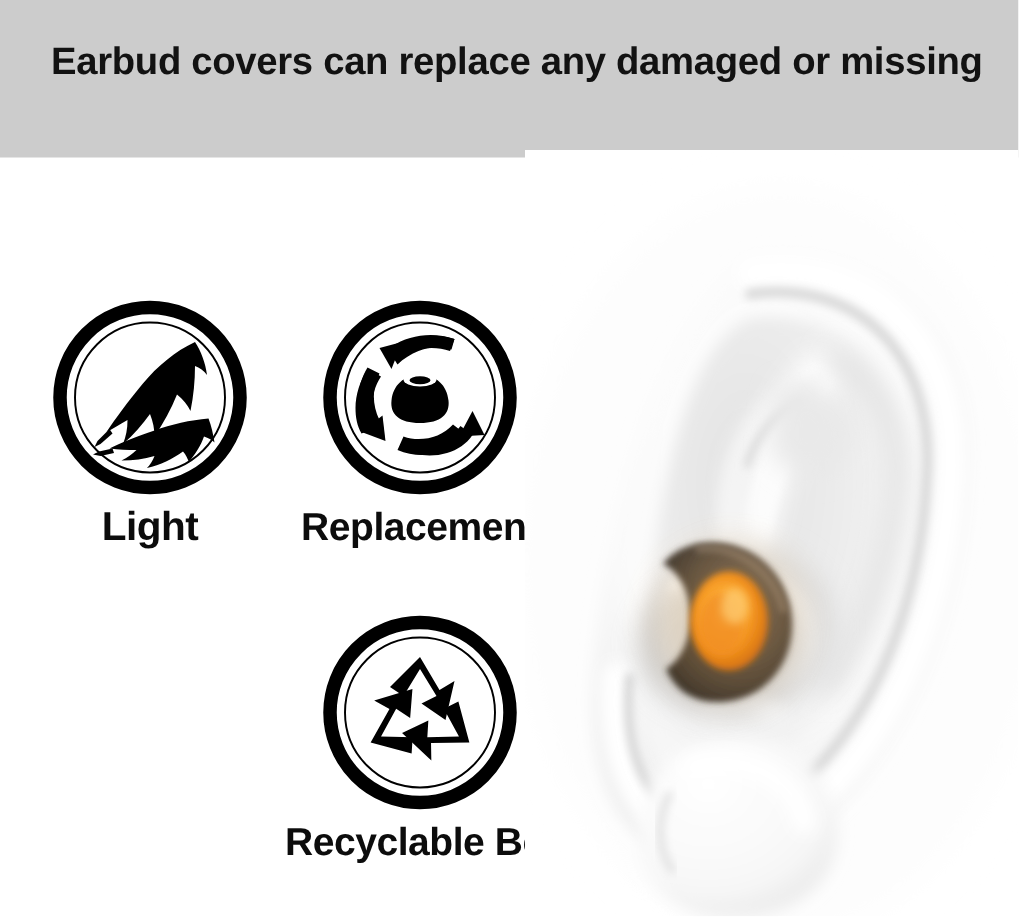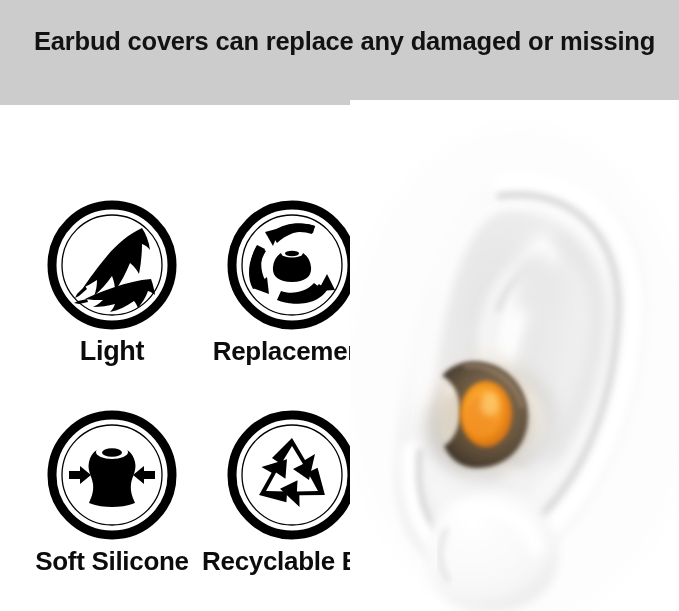--- a/index.html
+++ b/index.html
@@ -17,21 +17,21 @@
     background:#cccccc;
   }
   .header-text{
     position:absolute;left:34px;top:24px;width:615px;
     font-size:25.5px;font-weight:bold;color:#121212;
     line-height:34px;letter-spacing:-0.2px;
   }
   .header-line{display:block;white-space:nowrap;}
 
   
-  .features{position:absolute;left:12px;top:105px;width:380px;height:506px;}
+  .features{position:absolute;left:0;top:105px;width:380px;height:506px;}
 
   .feature{position:absolute;width:180px;}
   .feature-0{left:10px;top:95px;}
   .feature-1{left:190px;top:95px;}
   .feature-2{left:10px;top:305px;}
   .feature-3{left:190px;top:305px;}
 
   .badge{
     position:relative;
     width:130px;height:130px;margin:0 auto;
@@ -140,47 +140,20 @@
             <path d="M65 50 C76 50 83 57 84 67 C85 76 79 82 65 82
                      C51 82 45 76 46 67 C47 57 54 50 65 50 Z"></path>
             <ellipse cx="65" cy="53" rx="11" ry="4.6" fill="#fff"></ellipse>
             <ellipse cx="65" cy="53.5" rx="7" ry="2.7" fill="#000"></ellipse>
           </g>
         </svg>
       </div>
       <div class="feature-label">Replacement</div>
     </div>
 
-    <div class="feature feature-2">
-      <div class="badge">
-        <svg viewBox="0 0 130 130" xmlns="http://www.w3.org/2000/svg">
-          <circle cx="65" cy="65" r="60" fill="none" stroke="#000" stroke-width="9"></circle>
-          <circle cx="65" cy="65" r="50" fill="none" stroke="#000" stroke-width="1.3"></circle>
-          <g fill="#000">
-
-            <path d="M65 36
-                     C78 36 86 42 88 52
-                     C90 61 85 66 84 74
-                     C83 82 86 88 88 93
-                     C80 96 72 97 65 97
-                     C58 97 50 96 42 93
-                     C44 88 47 82 46 74
-                     C45 66 40 61 42 52
-                     C44 42 52 36 65 36 Z"></path>
-            <ellipse cx="65" cy="42" rx="16" ry="7" fill="#fff"></ellipse>
-            <ellipse cx="65" cy="42.5" rx="10" ry="4.3" fill="#000"></ellipse>
-
-            <path d="M22 61 L33 61 L33 56 L44 65 L33 74 L33 69 L22 69 Z"></path>
-
-            <path d="M108 61 L97 61 L97 56 L86 65 L97 74 L97 69 L108 69 Z"></path>
-          </g>
-        </svg>
-      </div>
-      <div class="feature-label">Soft Silicone</div>
-    </div>
 
     <div class="feature feature-3">
       <div class="badge">
         <svg viewBox="0 0 130 130" xmlns="http://www.w3.org/2000/svg">
           <circle cx="65" cy="65" r="60" fill="none" stroke="#000" stroke-width="9"></circle>
           <circle cx="65" cy="65" r="50" fill="none" stroke="#000" stroke-width="1.3"></circle>
           <g fill="#000">
 
             <g transform="rotate(0 65 66)">
               <path d="M65 28 L78 50 L88 44 L82 70 L66 59 L76 54 L65 36

